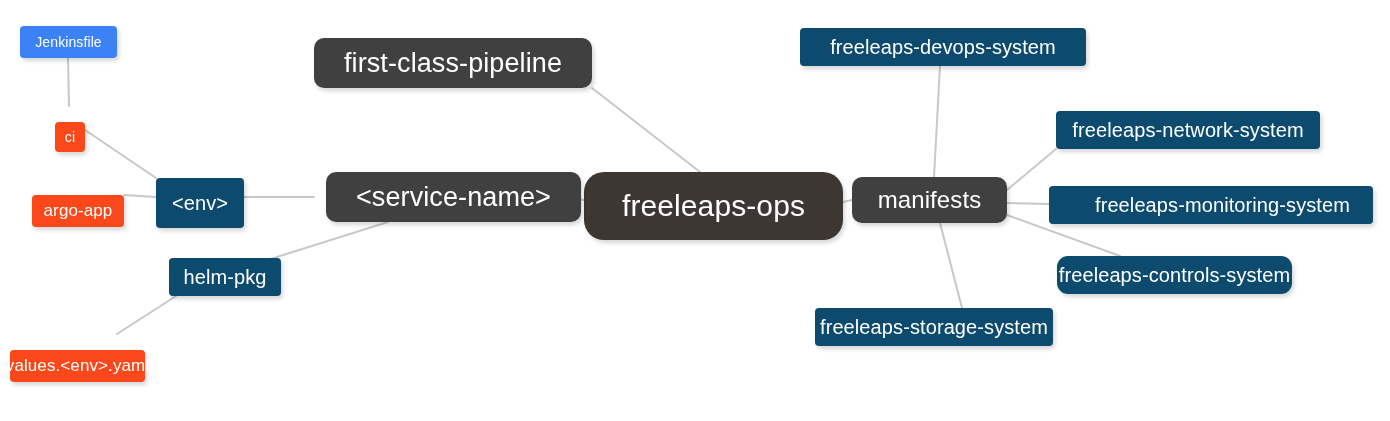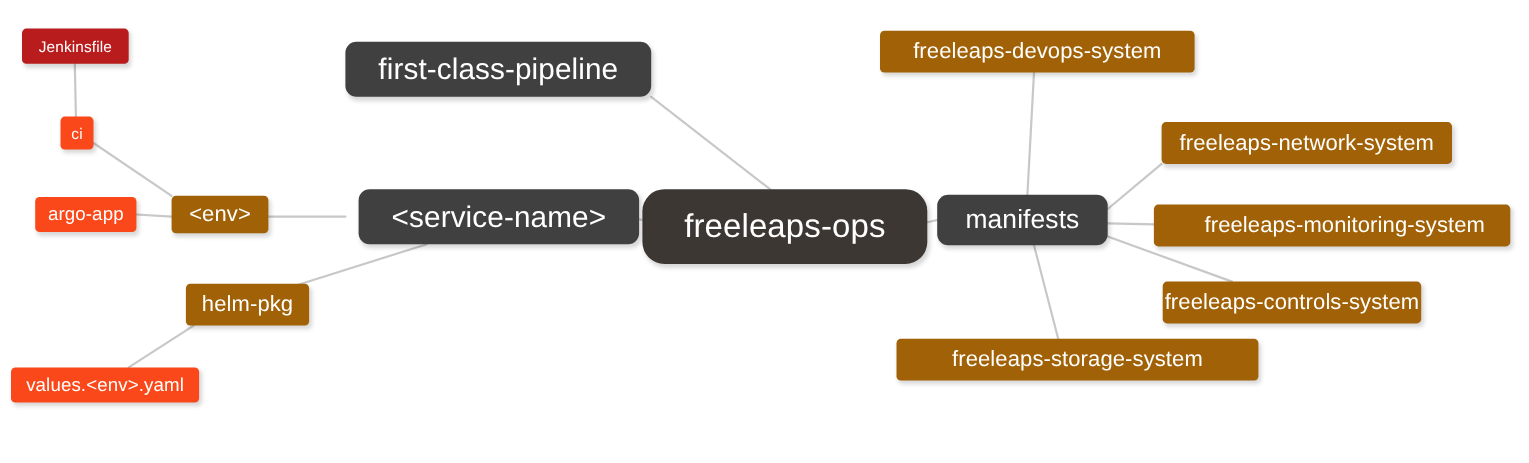--- a/index.html
+++ b/index.html
@@ -44,27 +44,28 @@
   .mm-node.root {
     background: #3C3733;
     font-size: 30px;
     border-radius: 3px;
   }
   .mm-node.blue {
     background: #404040;
     border-radius: 10px;
   }
   .mm-node.green {
-    background: #a16207;
+    background: #0c4a6e;
   }
   .mm-node.red {
     background: #FA481A;
+    margin-top: 16px;
   }
   .mm-node.orange {
-    background: #b91c1c;
+    background: #3b82f6;
   }
   .size-xl { font-size: 27px; }
   .size-lg { font-size: 24px; }
   .size-md { font-size: 20px; }
   .size-sm { font-size: 17px; }
   .size-xs { font-size: 14px; }
 </style>
 </head>
 <body>
 
@@ -83,25 +84,25 @@
       <line x1="1007" y1="190" x2="1056" y2="149" stroke="#C8C8C8" stroke-width="2" stroke-linecap="round"></line>
       <line x1="1007" y1="203" x2="1049" y2="204" stroke="#C8C8C8" stroke-width="2" stroke-linecap="round"></line>
       <line x1="1007" y1="215" x2="1120" y2="256" stroke="#C8C8C8" stroke-width="2" stroke-linecap="round"></line>
       <line x1="940" y1="223" x2="962" y2="308" stroke="#C8C8C8" stroke-width="2" stroke-linecap="round"></line>
     </svg>
   <div id="node-layer">
       <div class="mm-node root " style="left: 584px; top: 172px; width: 259px; height: 68px; border-radius: 20px;">freeleaps-ops</div>
       <div class="mm-node blue size-xl" style="left: 314px; top: 38px; width: 278px; height: 50px;">first-class-pipeline</div>
       <div class="mm-node blue size-xl" style="left: 326px; top: 172px; width: 255px; height: 50px;">&lt;service-name&gt;</div>
       <div class="mm-node blue size-lg" style="left: 852px; top: 177px; width: 155px; height: 46px;">manifests</div>
-      <div class="mm-node green size-md" style="left: 156px; top: 178px; width: 88px; height: 34px;">&lt;env&gt;</div>
+      <div class="mm-node green size-md" style="left: 156px; top: 178px; width: 88px; height: 50px;">&lt;env&gt;</div>
       <div class="mm-node green size-md" style="left: 149px; top: 258px; width: 112px; height: 38px; margin-left: 20px;">helm-pkg</div>
       <div class="mm-node red size-xs" style="left: 55px; top: 106px; width: 30px; height: 30px;">ci</div>
       <div class="mm-node red size-sm" style="left: 32px; top: 179px; width: 92px; height: 32px;">argo-app</div>
-      <div class="mm-node red size-sm" style="left: 10px; top: 334px; width: 171px; height: 32px;">values.&lt;env&gt;.yaml</div>
+      <div class="mm-node red size-sm" style="left: 10px; top: 334px; width: 135px; height: 32px;">values.&lt;env&gt;.yaml</div>
       <div class="mm-node orange size-xs" style="left: 20px; top: 26px; width: 97px; height: 32px;">Jenkinsfile</div>
       <div class="mm-node green size-md" style="left: 800px; top: 28px; width: 286px; height: 38px;">freeleaps-devops-system</div>
       <div class="mm-node green size-md" style="left: 1056px; top: 111px; width: 264px; height: 38px;">freeleaps-network-system</div>
       <div class="mm-node green size-md" style="left: 1049px; top: 186px; width: 324px; height: 38px; padding-left: 23px;">freeleaps-monitoring-system</div>
-      <div class="mm-node green size-md" style="left: 1057px; top: 256px; width: 235px; height: 38px;">freeleaps-controls-system</div>
-      <div class="mm-node green size-md" style="left: 815px; top: 308px; width: 329px; height: 38px;">freeleaps-storage-system</div>
+      <div class="mm-node green size-md" style="left: 1057px; top: 256px; width: 235px; height: 38px; border-radius: 11px;">freeleaps-controls-system</div>
+      <div class="mm-node green size-md" style="left: 815px; top: 308px; width: 238px; height: 38px;">freeleaps-storage-system</div>
     </div>
 </div>
 
 </body></html>

